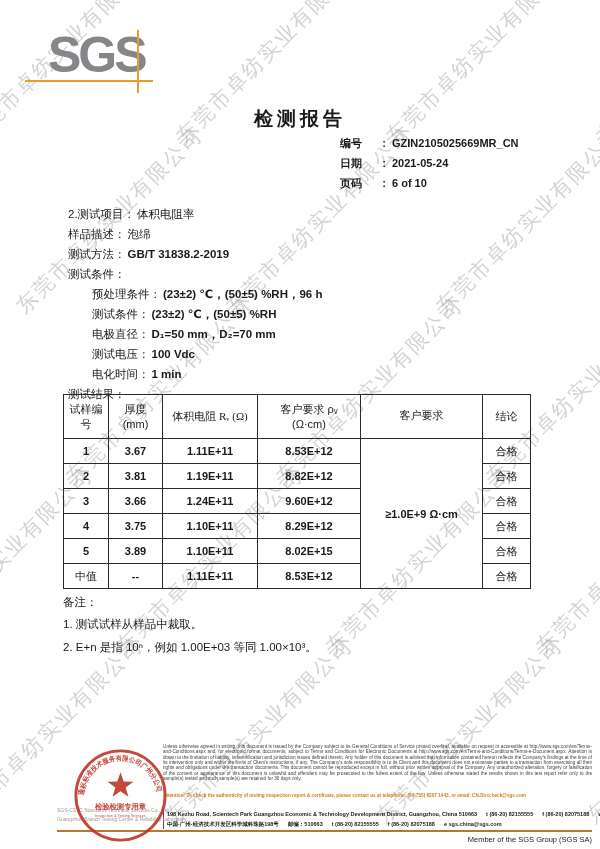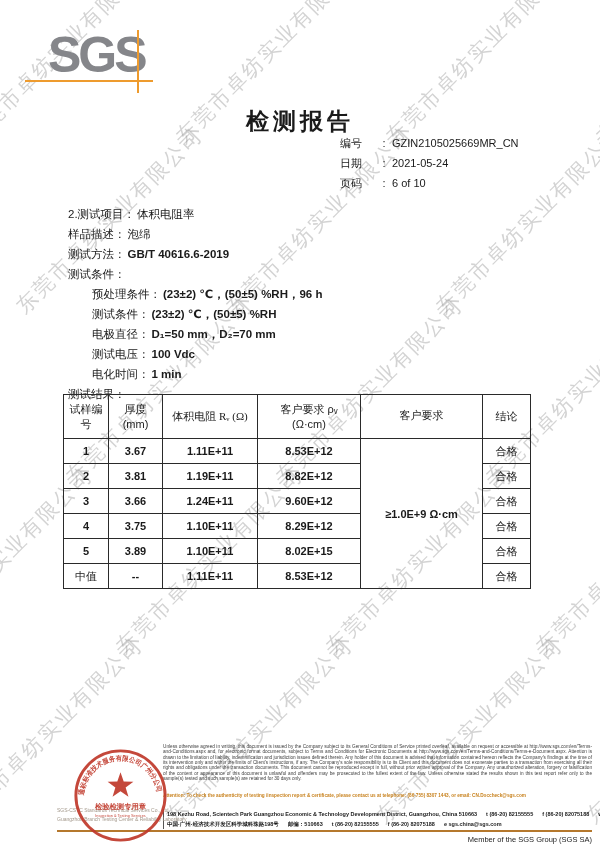--- a/index.html
+++ b/index.html
@@ -9,23 +9,23 @@
   .wm-layer{position:absolute;left:0;top:0;width:600px;height:849px;z-index:1;}
   .wm{position:absolute;transform:rotate(-45deg);transform-origin:0 0;font-size:21px;
       letter-spacing:2px;color:rgba(130,130,130,0.35);white-space:nowrap;font-weight:500;}
   
   .logo{position:absolute;left:0;top:0;width:220px;height:110px;z-index:2;text-align:center;}
   .logo-text{position:absolute;left:48px;top:26px;font-size:50px;font-weight:bold;
              color:#85868a;letter-spacing:-3px;}
   .logo-hline{position:absolute;left:25px;top:80px;width:128px;height:2px;background:#ee9b2e;}
   .logo-vline{position:absolute;left:137px;top:30px;width:2px;height:63px;background:#ee9b2e;}
   
-  .title{position:absolute;left:0;top:106px;width:600px;text-align:center;font-size:23px;
+  .title{position:absolute;left:0;top:106px;width:600px;text-align:center;font-size:19px;
          font-weight:bold;letter-spacing:4px;z-index:2;}
-  .hfields{position:absolute;left:340px;top:133px;z-index:2;font-size:11px;font-weight:normal;}
+  .hfields{position:absolute;left:340px;top:133px;z-index:2;font-size:11px;font-weight:bold;}
   .hrow{height:20px;line-height:20px;display:flex;}
   .hlbl{width:36px;}
   .hcol{width:16px;text-align:center;}
   
   .body{position:absolute;left:68px;top:204px;z-index:2;font-size:11.5px;}
   .bline{height:20px;line-height:20px;white-space:nowrap;}
   .bline.ind{padding-left:24px;}
   .bval{margin-left:2px;}
   .bval.b{font-weight:bold;}
   
@@ -110,21 +110,21 @@
       <div class="hrow">
         <span class="hlbl">页码</span>
         <span class="hcol">:</span>
         <span class="hval">6 of 10</span>
       </div>
     </div>
 
   <div class="body" id="bodyLines">
       <div class="bline"><span class="blbl">2.测试项目：</span><span class="bval">体积电阻率</span></div>
       <div class="bline"><span class="blbl">样品描述：</span><span class="bval">泡绵</span></div>
-      <div class="bline"><span class="blbl">测试方法：</span><span class="bval b">GB/T 40616.6-2019</span></div>
+      <div class="bline"><span class="blbl">测试方法：</span><span class="bval b">GB/T 31838.2-2019</span></div>
       <div class="bline"><span class="blbl">测试条件：</span></div>
       <div class="bline ind"><span class="blbl">预处理条件：</span><span class="bval b">(23±2) ℃，(50±5) %RH，96 h</span></div>
       <div class="bline ind"><span class="blbl">测试条件：</span><span class="bval b">(23±2) ℃，(50±5) %RH</span></div>
       <div class="bline ind"><span class="blbl">电极直径：</span><span class="bval b">D₁=50 mm，D₂=70 mm</span></div>
       <div class="bline ind"><span class="blbl">测试电压：</span><span class="bval b">100 Vdc</span></div>
       <div class="bline ind"><span class="blbl">电化时间：</span><span class="bval b">1 min</span></div>
       <div class="bline"><span class="blbl">测试结果：</span></div>
     </div>
 
   <table class="rtable" id="resultTable">
@@ -193,20 +193,27 @@
         <tr>
           <td>中值</td>
           <td class="num">--</td>
           <td class="num">1.11E+11</td>
           <td class="num">8.53E+12</td>
           <td>合格</td>
         </tr>
       </tbody>
     </table>
 
+  <div class="notes">
+    <div class="note-title">备注：</div>
+    <div id="noteItems">
+        <div class="note-item">1. 测试试样从样品中裁取。</div>
+        <div class="note-item">2. E+n 是指 10ⁿ，例如 1.00E+03 等同 1.00×10³。</div>
+      </div>
+  </div>
 
   <div class="disc">Unless otherwise agreed in writing, this document is issued by the Company subject to its General Conditions of Service printed overleaf, available on request or accessible at http://www.sgs.com/en/Terms-and-Conditions.aspx and, for electronic format documents, subject to Terms and Conditions for Electronic Documents at http://www.sgs.com/en/Terms-and-Conditions/Terms-e-Document.aspx. Attention is drawn to the limitation of liability, indemnification and jurisdiction issues defined therein. Any holder of this document is advised that information contained hereon reflects the Company's findings at the time of its intervention only and within the limits of Client's instructions, if any. The Company's sole responsibility is to its Client and this document does not exonerate parties to a transaction from exercising all their rights and obligations under the transaction documents. This document cannot be reproduced except in full, without prior written approval of the Company. Any unauthorized alteration, forgery or falsification of the content or appearance of this document is unlawful and offenders may be prosecuted to the fullest extent of the law. Unless otherwise stated the results shown in this test report refer only to the sample(s) tested and such sample(s) are retained for 30 days only.</div>
   <div class="attn">Attention: To check the authenticity of testing /inspection report &amp; certificate, please contact us at telephone: (86-755) 8307 1443, or email: CN.Doccheck@sgs.com</div>
   <div class="addr" id="addrRows">
       <div class="arow"><span class="aseg">198 Kezhu Road, Scientech Park Guangzhou Economic &amp; Technology Development District, Guangzhou, China 510663</span><span class="aseg">t (86-20) 82155555</span><span class="aseg">f (86-20) 82075188</span><span class="aseg">www.sgsgroup.com.cn</span></div>
       <div class="arow"><span class="aseg">中国·广州·经济技术开发区科学城科珠路198号</span><span class="aseg">邮编：510663</span><span class="aseg">t (86-20) 82155555</span><span class="aseg">f (86-20) 82075188</span><span class="aseg">e sgs.china@sgs.com</span></div>
     </div>
   <div class="rule"></div>
   <div class="member">Member of the SGS Group (SGS SA)</div>
   <div class="company" id="companyLines">

